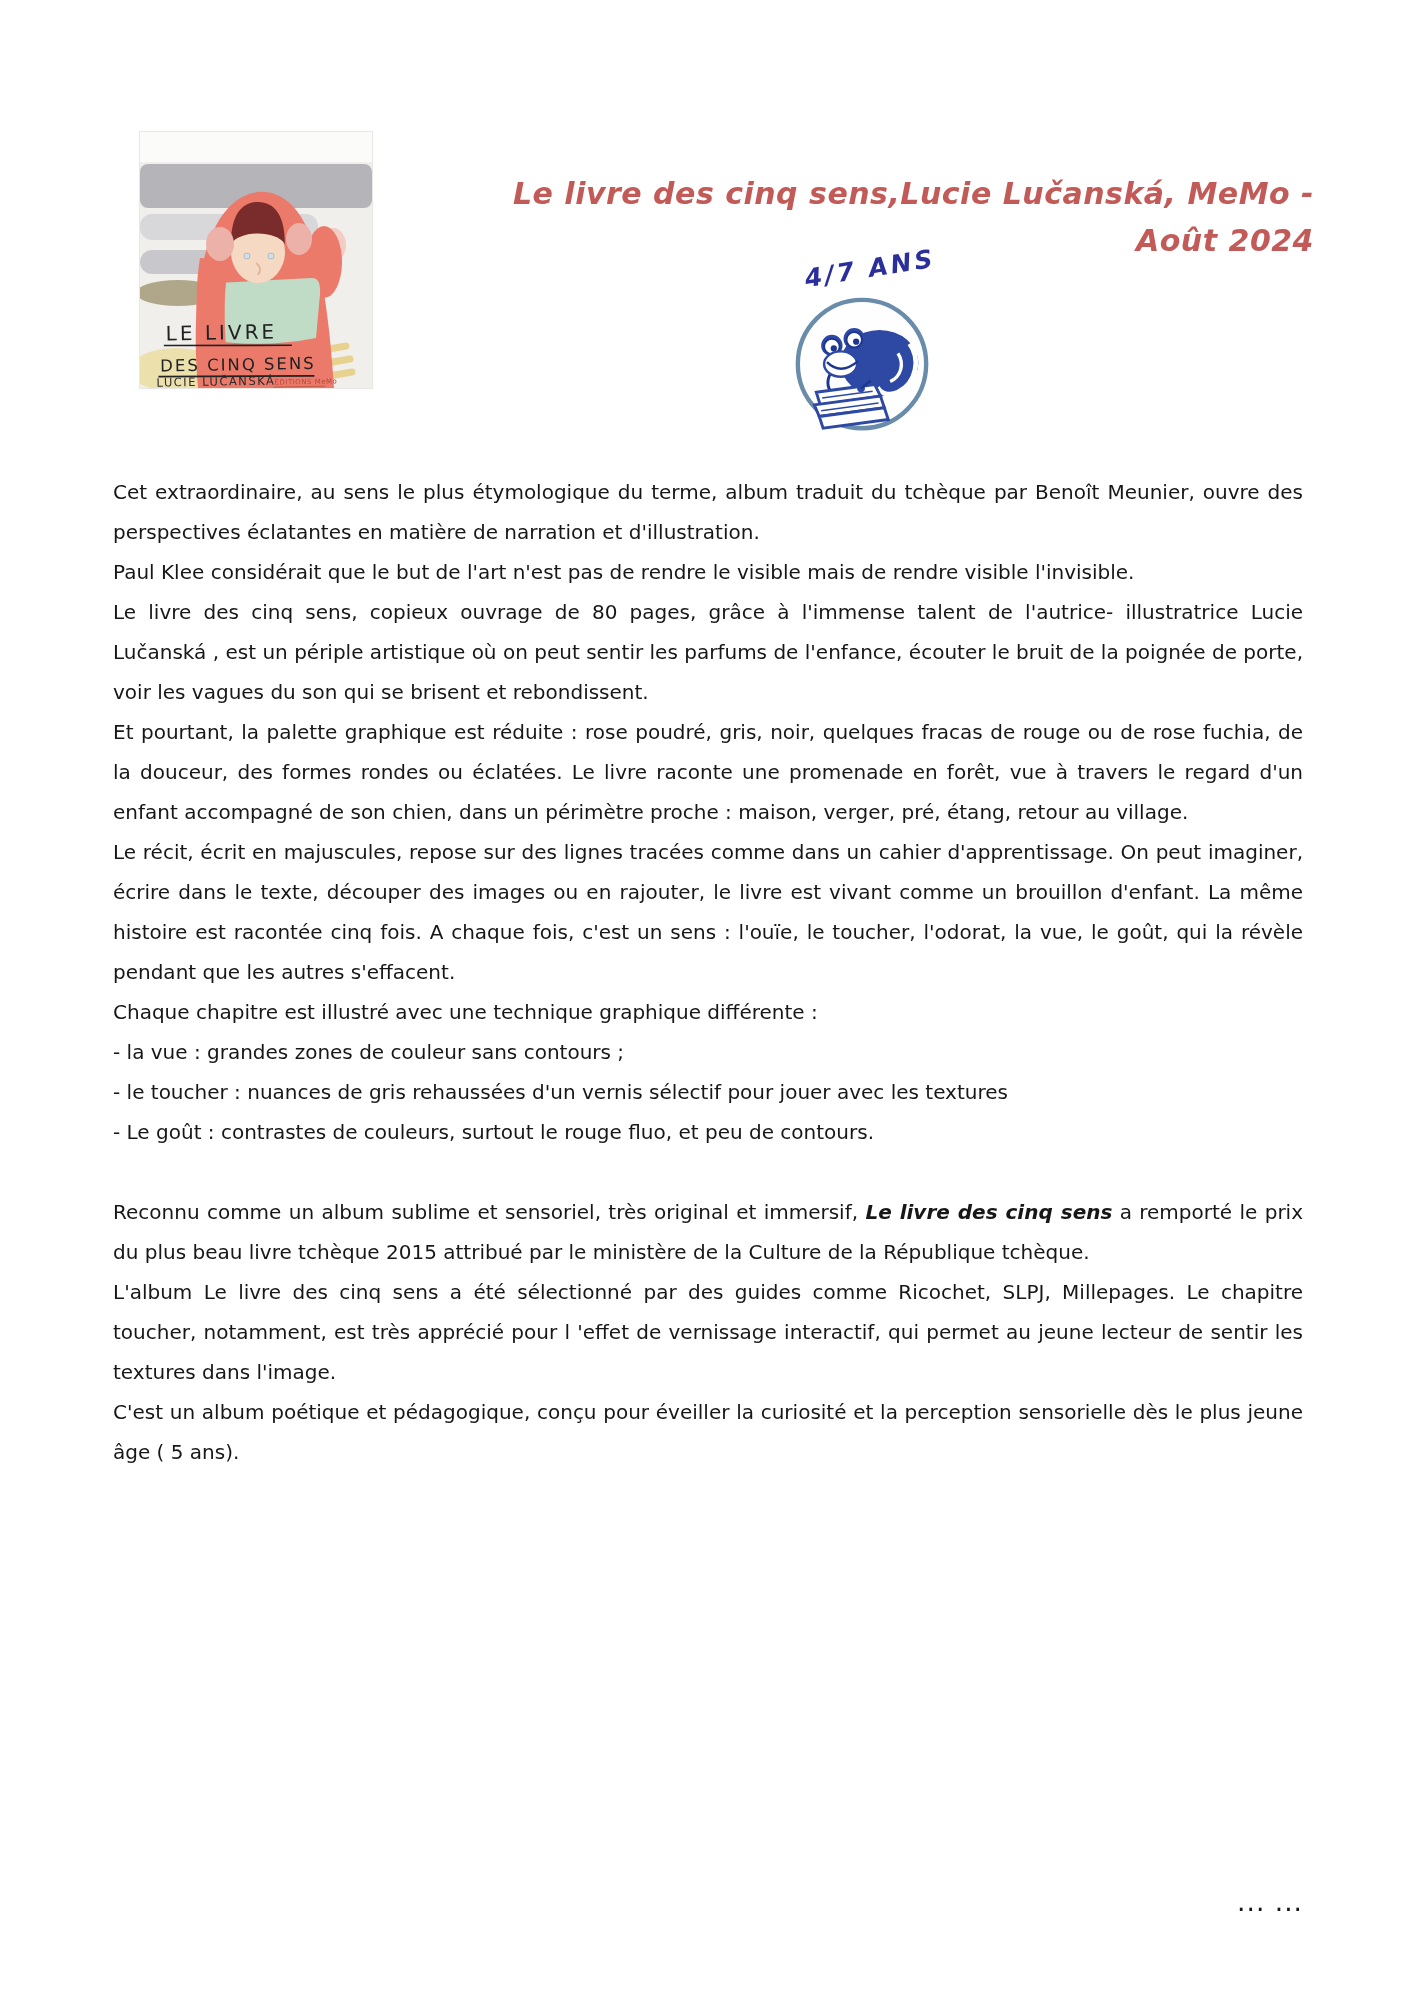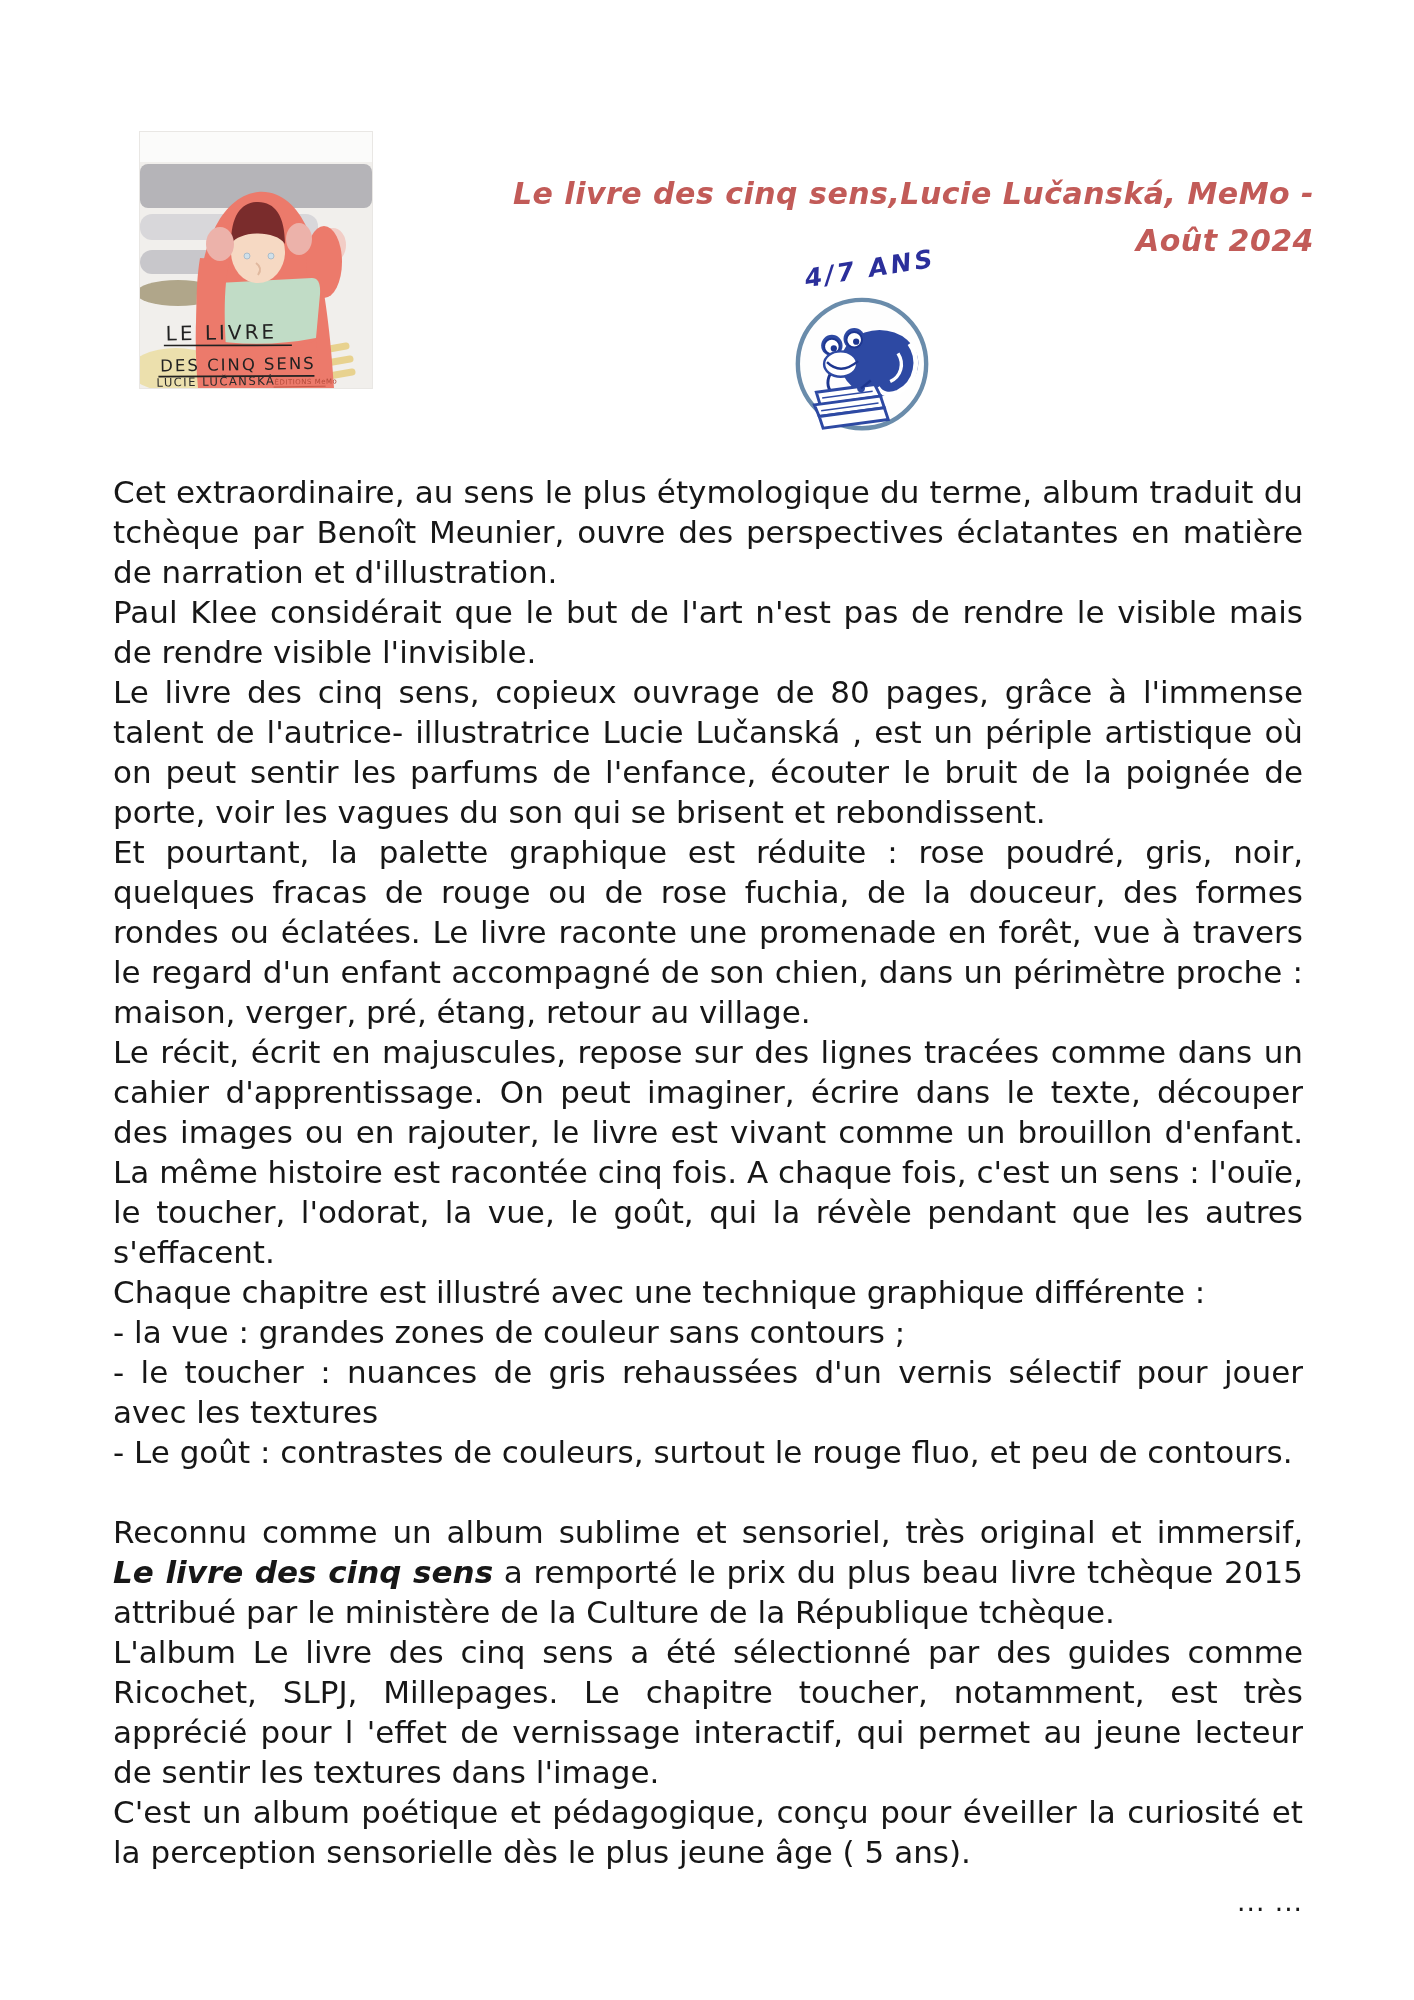--- a/index.html
+++ b/index.html
@@ -18,21 +18,21 @@
   
   .age{position:absolute;left:788px;top:254px;width:164px;text-align:center;
        font-size:25px;font-weight:bold;font-style:italic;color:#2b2f9b;
        letter-spacing:3px;transform:rotate(-9deg);}
 
   
   .stamp{position:absolute;left:789px;top:295px;width:146px;height:140px;}
 
   
   .article{position:absolute;left:113px;top:472px;width:1190px;
-           font-size:31px;line-height:40px;color:#171717;text-align:justify;}
+           font-size:20px;line-height:40px;color:#171717;text-align:justify;}
   .article p{margin:0;}
   .article p.space-before{margin-top:40px;}
   .bi{font-weight:bold;font-style:italic;}
   .dots{position:absolute;left:113px;top:1886px;width:1190px;text-align:right;
         font-size:26.5px;color:#171717;letter-spacing:1px;}
 </style>
 </head>
 <body>
 
 <div class="page">

